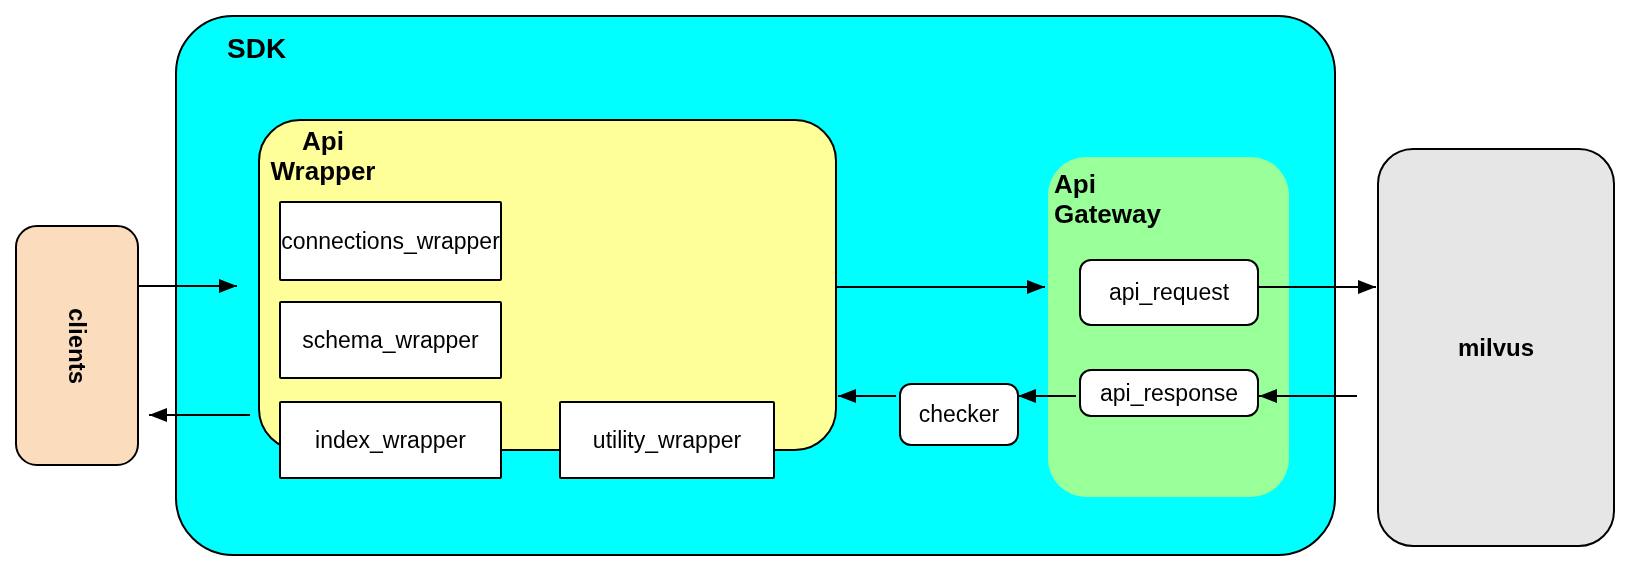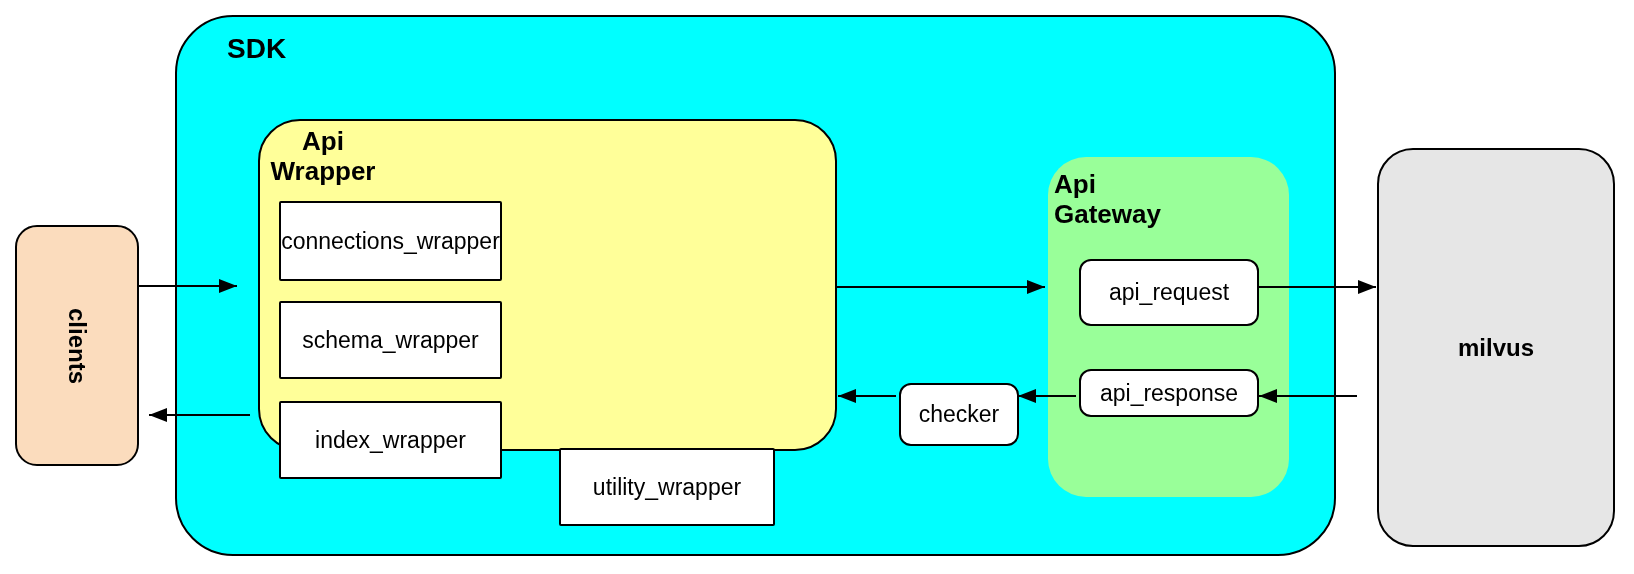--- a/index.html
+++ b/index.html
@@ -63,21 +63,21 @@
     border: 2px solid var(--border);
     border-radius: 2px;
     display: flex; align-items: center; justify-content: center;
     font-size: 23px;
   }
   .m-connections { left: 19px;  top: 80px;  width: 223px; height: 80px; }
   .m-collections { left: 299px; top: 80px;  width: 216px; height: 80px; }
   .m-schema     { left: 19px;  top: 180px; width: 223px; height: 78px; }
   .m-partition  { left: 299px; top: 180px; width: 216px; height: 78px; }
   .m-index      { left: 19px;  top: 280px; width: 223px; height: 78px; }
-  .m-utility    { left: 299px; top: 280px; width: 216px; height: 78px; margin-top: 47px; }
+  .m-utility    { left: 299px; top: 280px; width: 216px; height: 78px; }
 
   
   .api-gateway-box {
     left: 871px; top: 140px; width: 241px; height: 340px;
     background: var(--api-gateway-fill);
     border: none;
     border-radius: 38px;
   }
   .api-gateway-label {
     left: 6px; top: 13px; width: 120px;

